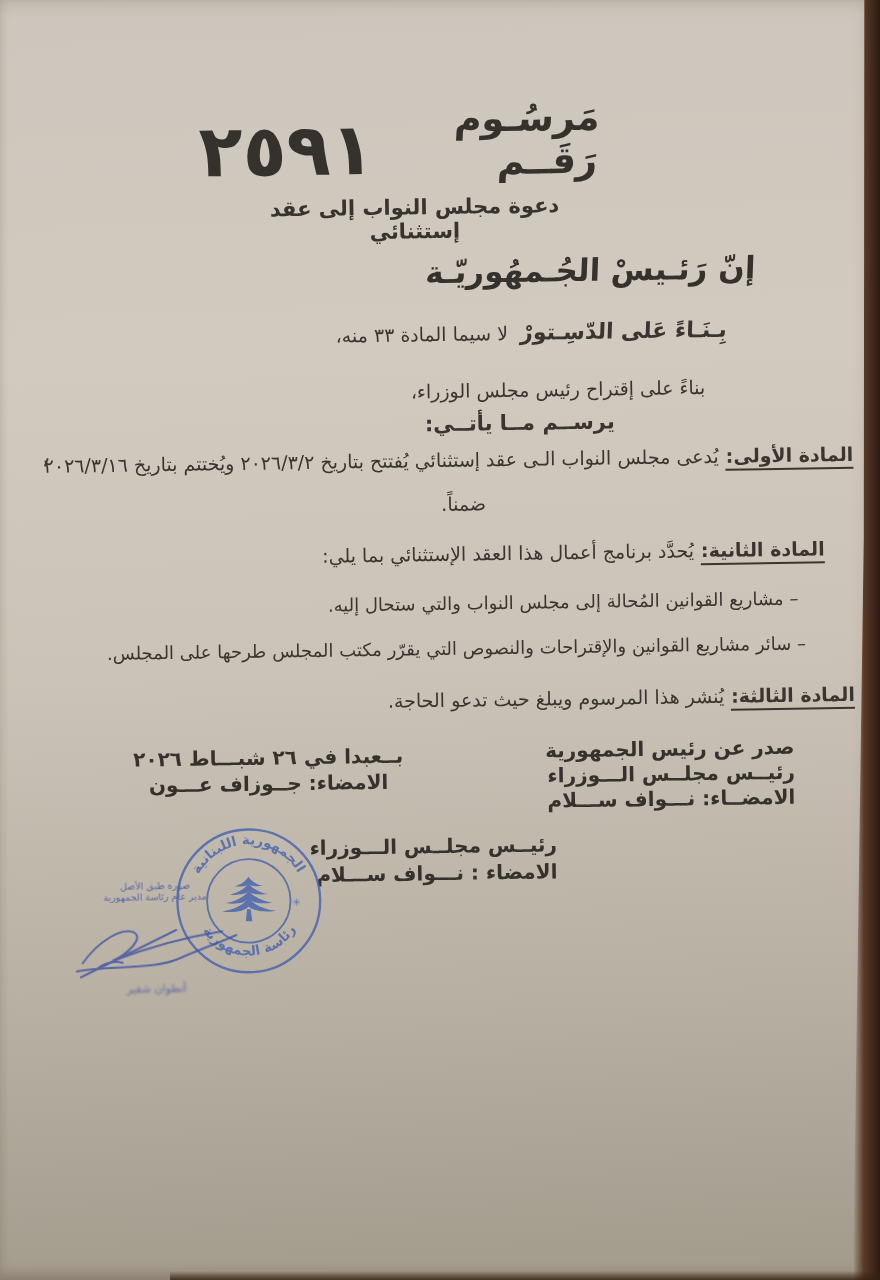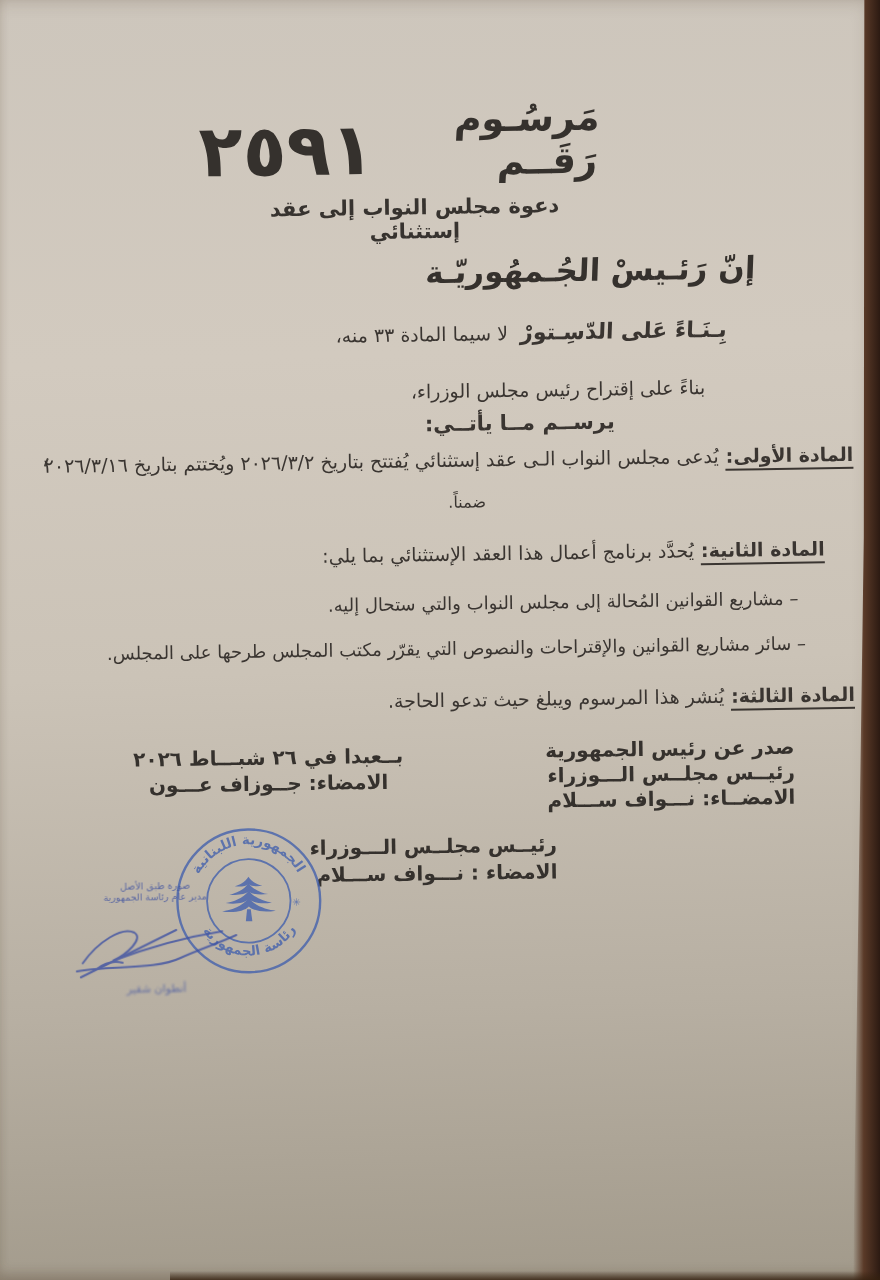--- a/index.html
+++ b/index.html
@@ -28,21 +28,21 @@
   .subtitle{top:195px;left:250px;width:340px;text-align:center;font-size:21px;font-weight:bold;color:#37332f;}
   
   .head-callig{top:254px;right:120px;font-size:31px;font-weight:bold;letter-spacing:-1px;color:#35312d;transform:skewX(-3deg);}
   .pre1{top:321px;right:150px;font-size:19px;}
   .pre1 .callig1{font-size:22px;font-weight:bold;transform:skewX(-3deg);display:inline-block;margin-left:6px;}
   .pre2{top:380px;right:172px;font-size:19px;}
   .enact{top:412px;right:263px;font-size:21px;font-weight:bold;letter-spacing:.5px;}
   
   .alabel{font-weight:bold;border-bottom:2px solid #3a3531;padding-bottom:2px;margin-left:7px;white-space:nowrap;}
   .a1{top:449px;right:25px;left:20px;font-size:19px;white-space:nowrap;text-align:right;}
-  .a1cont{top:493px;right:393px;font-size:16px;}
+  .a1cont{top:493px;right:393px;font-size:19px;}
   .a2{top:543px;right:55px;font-size:19px;}
   .bullet{font-size:18px;}
   .b1{top:593px;right:82px;}
   .b2{top:638px;right:75px;}
   .a3{top:689px;right:27px;font-size:19px;}
   .stray-mark{top:452px;right:826px;left:auto;width:2px;height:9px;background:#4a453f;transform:rotate(22deg);border-radius:2px;right:auto;left:47px;}
   
   .sig-issued{top:740px;right:88px;font-size:20px;font-weight:bold;line-height:25px;text-align:right;color:#35312d;}
   .sig-place{top:742px;left:98px;width:335px;font-size:20px;font-weight:bold;line-height:26px;text-align:center;color:#35312d;}
   .sig-pm{top:833px;right:327px;font-size:20px;font-weight:bold;line-height:27px;text-align:right;color:#35312d;}

